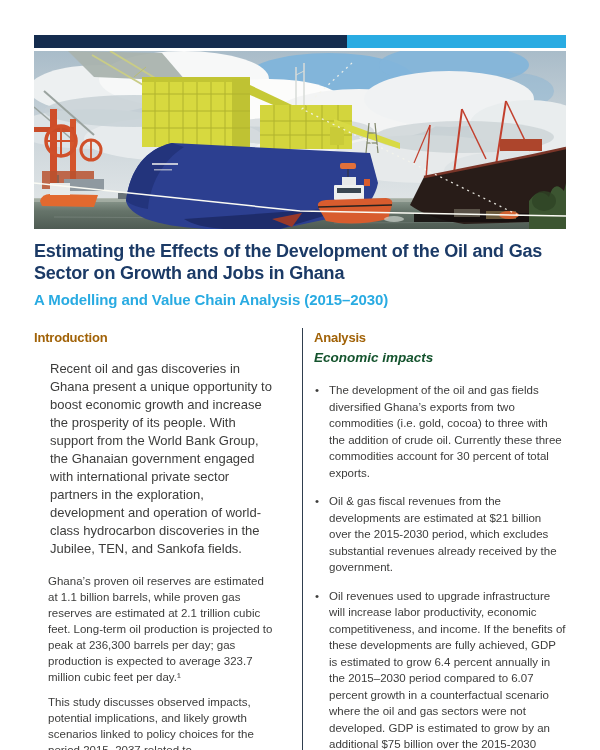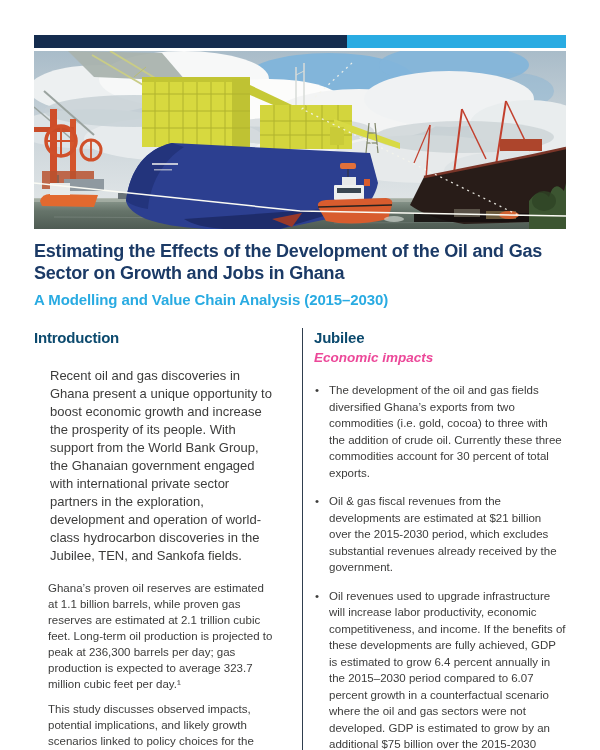--- a/index.html
+++ b/index.html
@@ -18,27 +18,27 @@
     color:#1b3a66;letter-spacing:-0.2px;
   }
   h2.subtitle{
     margin:7px 34px 6px;font-size:15px;line-height:17px;font-weight:bold;
     color:#29abe2;letter-spacing:-0.1px;
   }
   .columns{margin:20px 34px 0;display:flex;align-items:stretch;}
   .col-left{width:268px;flex:none;box-sizing:border-box;padding-right:13px;}
   .col-right{flex:1;border-left:1.5px solid #2f3e4e;padding-left:11px;min-width:0;}
   h3.section-heading{
-    margin:0 0 20px;font-size:15px;line-height:19px;font-weight:bold;
-    color:#0c4a6e;letter-spacing:-0.2px;
+    margin:0 0 13px;font-size:13px;line-height:19px;font-weight:bold;
+    color:#a16207;letter-spacing:-0.2px;
   }
   h3.section-heading.tight{margin-bottom:3px;}
   h4.sub-heading{
     margin:0 0 14px;font-size:13.5px;line-height:16px;font-weight:bold;
-    font-style:italic;color:#ec4899;
+    font-style:italic;color:#14532d;
   }
   p.lead{margin:0 16px 15px;font-size:13px;line-height:18px;}
   p.body{margin:0 14px 9px;font-size:11.5px;line-height:16px;}
   .roman-list{margin-top:11px;}
   .roman-item{display:flex;font-size:11.5px;line-height:16px;margin-bottom:8px;}
   .roman-marker{flex:none;width:24px;}
   .roman-text{flex:1;}
   ul.findings-list{list-style:none;margin:16px 0 0;padding:0;}
   ul.findings-list li{
     position:relative;padding-left:15px;margin-bottom:12px;
@@ -241,21 +241,21 @@
           <span class="roman-text">the development of the oil and gas fields;</span>
         </div>
         <div class="roman-item">
           <span class="roman-marker">(ii)</span>
           <span class="roman-text">the increased market share of gas-fired power generation fueled by production from the fields; and</span>
         </div>
       </div>
     </div>
 
     <div class="col-right">
-      <h3 class="section-heading tight">Jubilee</h3>
+      <h3 class="section-heading tight">Analysis</h3>
       <h4 class="sub-heading">Economic impacts</h4>
       <ul class="findings-list">
         <li>
           <span class="bullet-glyph">•</span>
           <span>The development of the oil and gas fields diversified Ghana’s exports from two commodities (i.e. gold, cocoa) to three with the addition of crude oil. Currently these three commodities account for 30 percent of total exports.</span>
         </li>
         <li>
           <span class="bullet-glyph">•</span>
           <span>Oil &amp; gas fiscal revenues from the developments are estimated at $21 billion over the 2015-2030 period, which excludes substantial revenues already received by the government.</span>
         </li>

